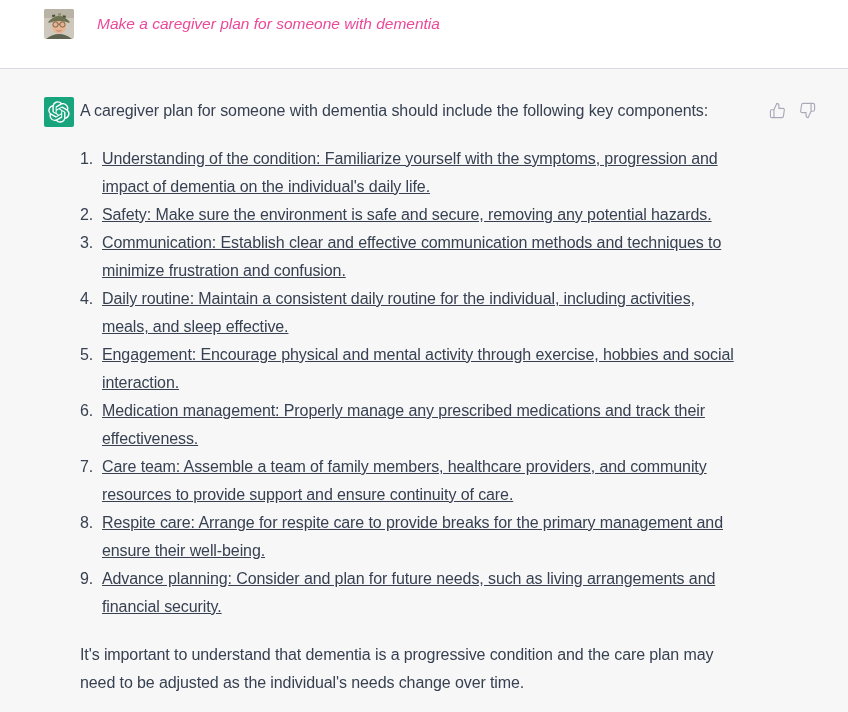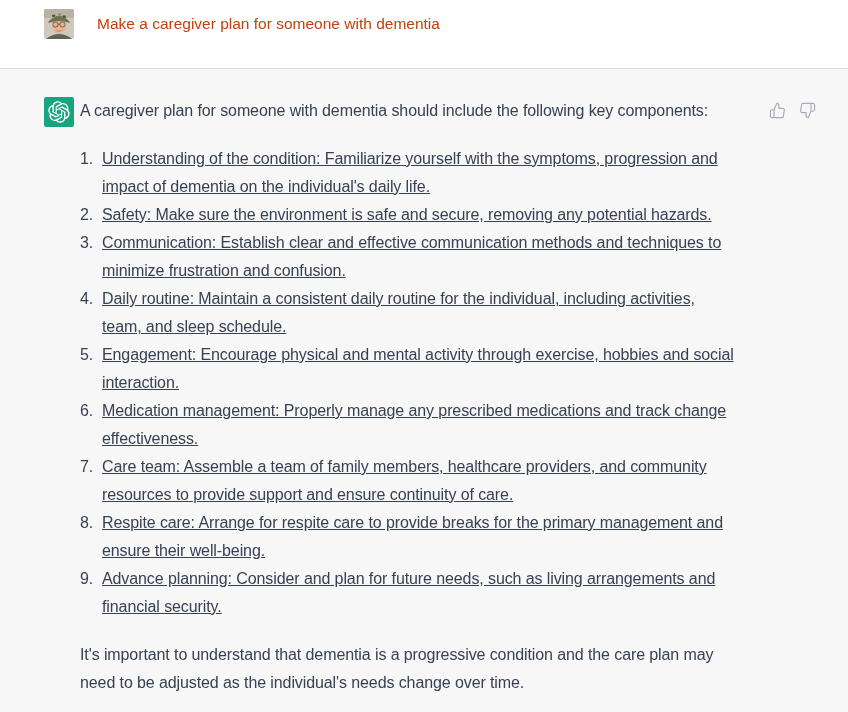--- a/index.html
+++ b/index.html
@@ -24,21 +24,22 @@
     width: 30px;
     height: 30px;
     flex: none;
     border-radius: 2px;
     overflow: hidden;
   }
   .user-text {
     font-size: 15.5px;
     line-height: 24px;
     padding-top: 3px;
-    color: #c2410c;
+    color: #ec4899;
+    font-style: italic;
   }
 
   
   .assistant-row {
     background: #f7f7f8;
     border-top: 1px solid #d9d9e3;
     height: 704px;
     padding: 28px 32px 24px 44px;
     gap: 6px;
     align-items: flex-start;
@@ -132,29 +133,29 @@
       <li>
           <span class="num">2.</span>
           <span class="txt">Safety: Make sure the environment is safe and secure, removing any potential hazards.</span>
         </li>
       <li>
           <span class="num">3.</span>
           <span class="txt">Communication: Establish clear and effective communication methods and techniques to minimize frustration and confusion.</span>
         </li>
       <li>
           <span class="num">4.</span>
-          <span class="txt">Daily routine: Maintain a consistent daily routine for the individual, including activities, team, and sleep schedule.</span>
+          <span class="txt">Daily routine: Maintain a consistent daily routine for the individual, including activities, meals, and sleep effective.</span>
         </li>
       <li>
           <span class="num">5.</span>
           <span class="txt">Engagement: Encourage physical and mental activity through exercise, hobbies and social interaction.</span>
         </li>
       <li>
           <span class="num">6.</span>
-          <span class="txt">Medication management: Properly manage any prescribed medications and track change effectiveness.</span>
+          <span class="txt">Medication management: Properly manage any prescribed medications and track their effectiveness.</span>
         </li>
       <li>
           <span class="num">7.</span>
           <span class="txt">Care team: Assemble a team of family members, healthcare providers, and community resources to provide support and ensure continuity of care.</span>
         </li>
       <li>
           <span class="num">8.</span>
           <span class="txt">Respite care: Arrange for respite care to provide breaks for the primary management and ensure their well-being.</span>
         </li>
       <li>

